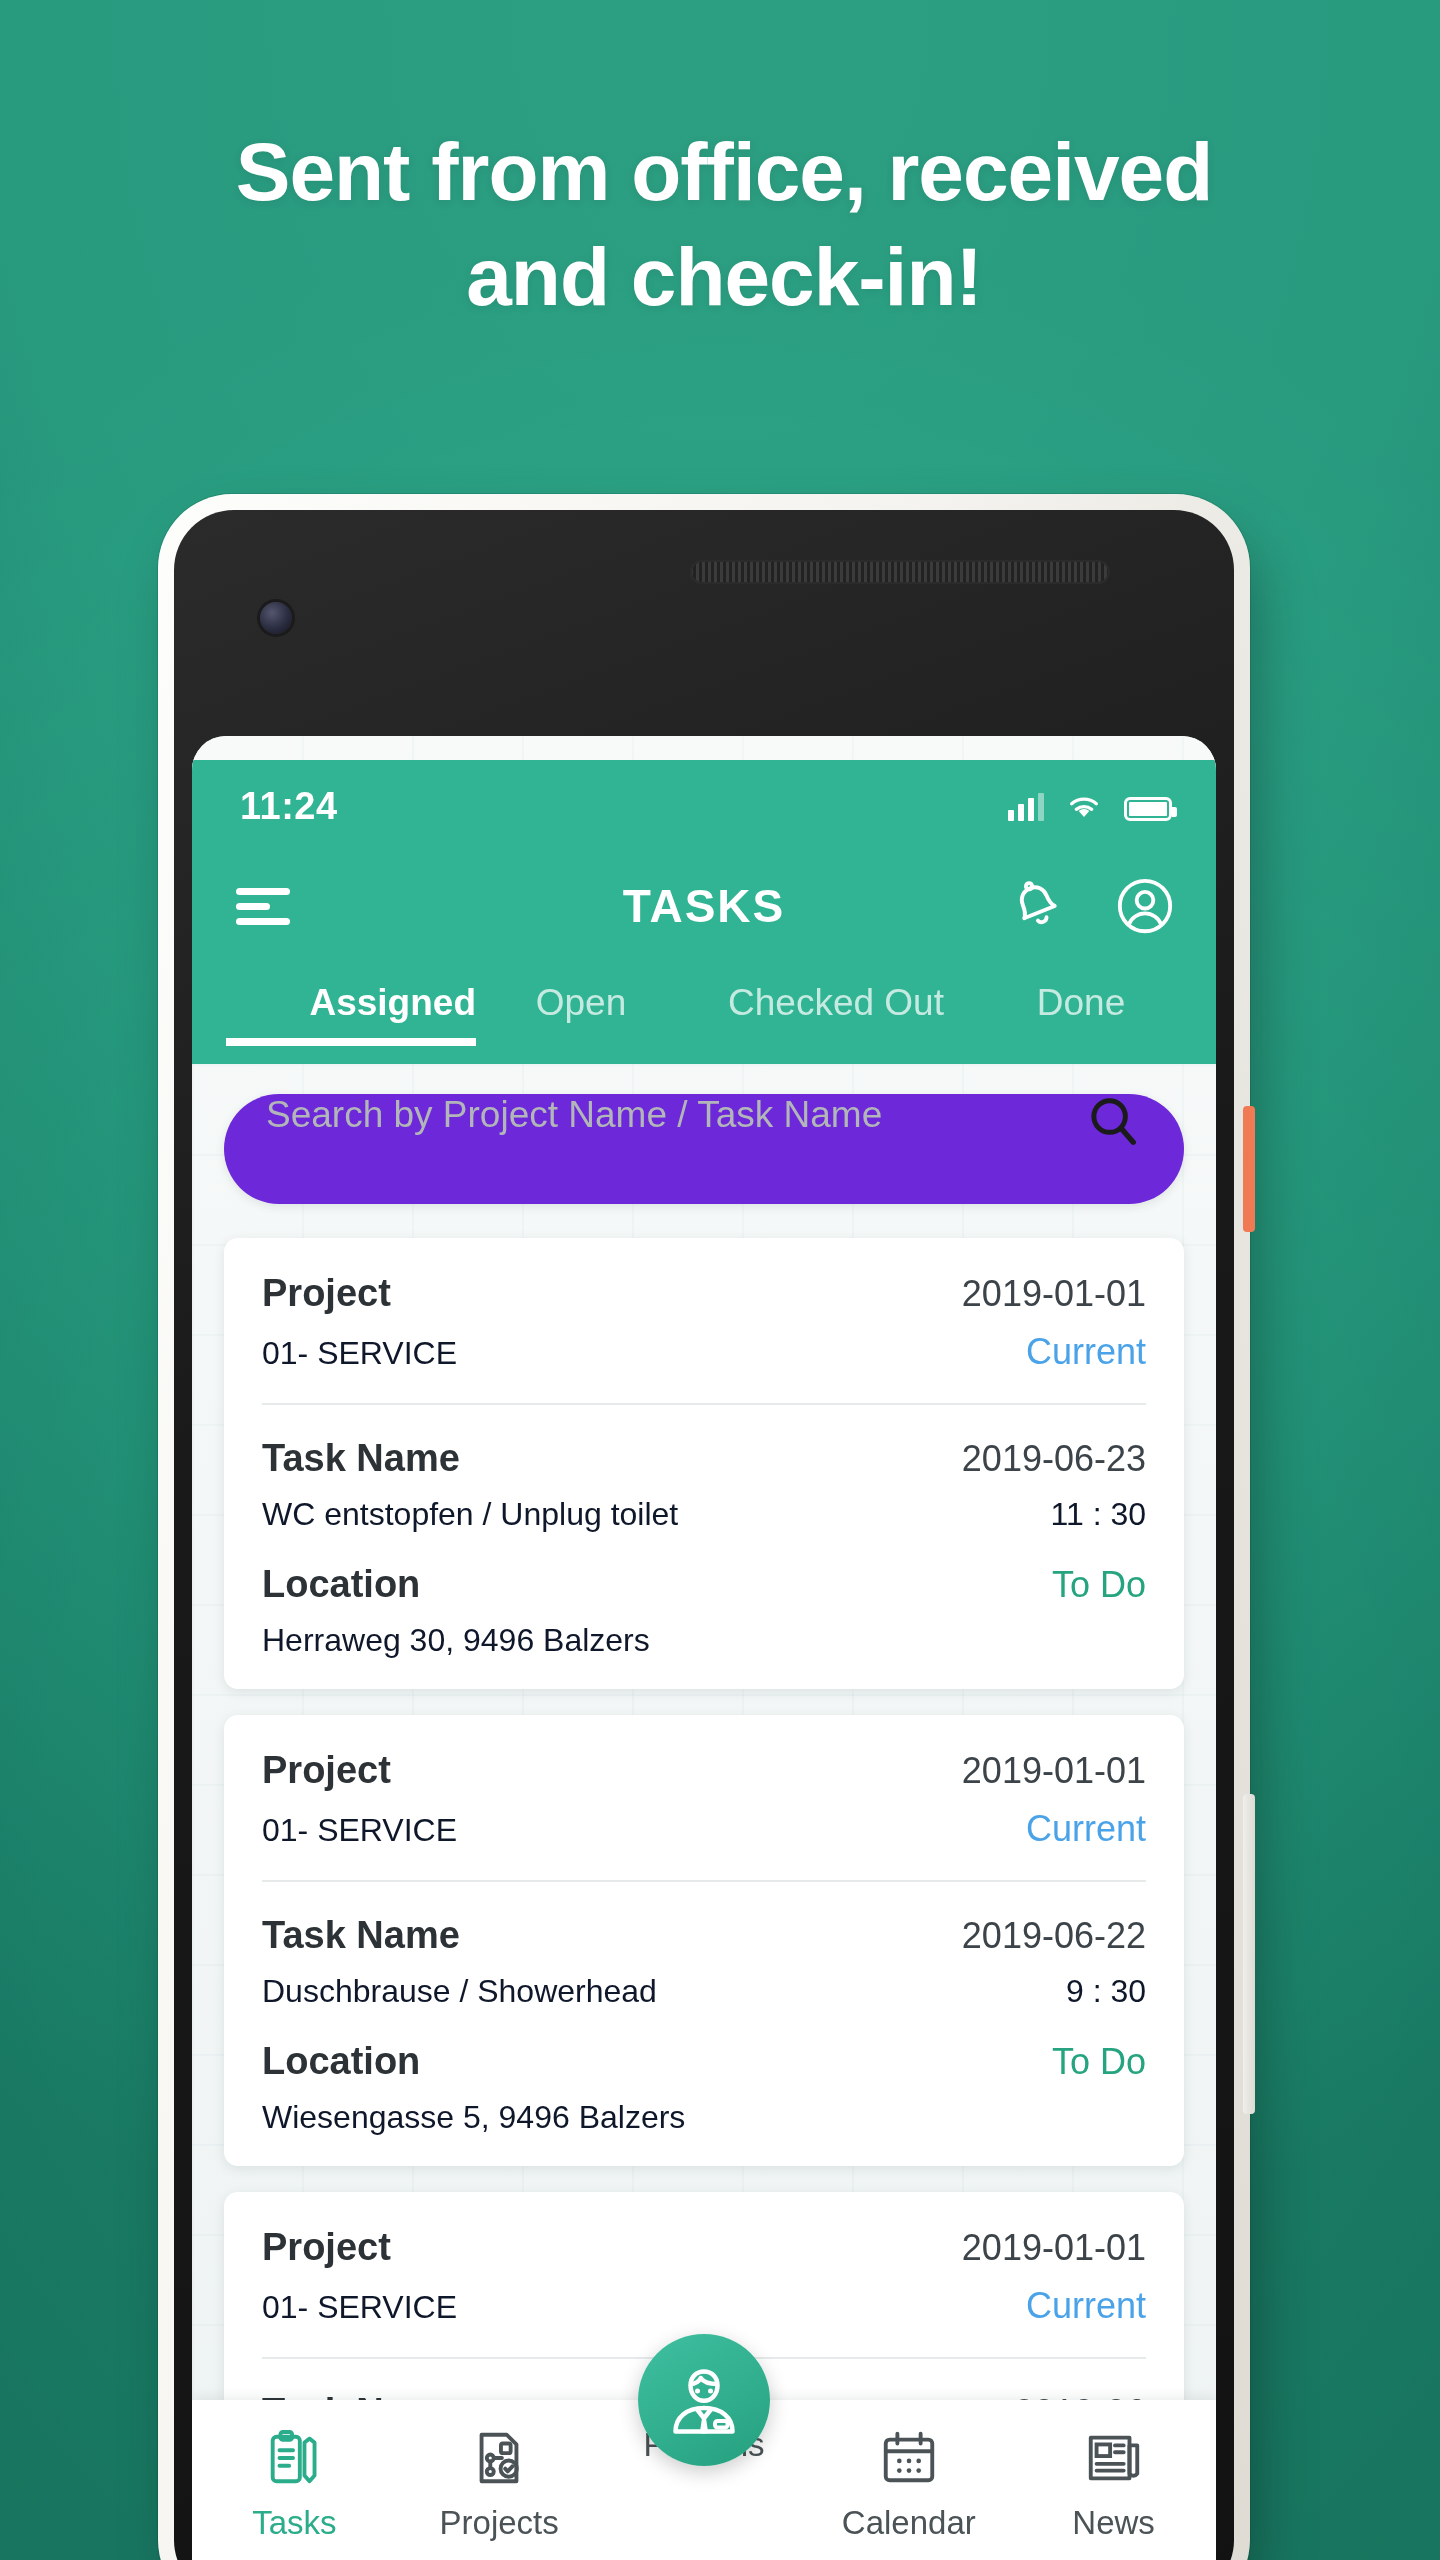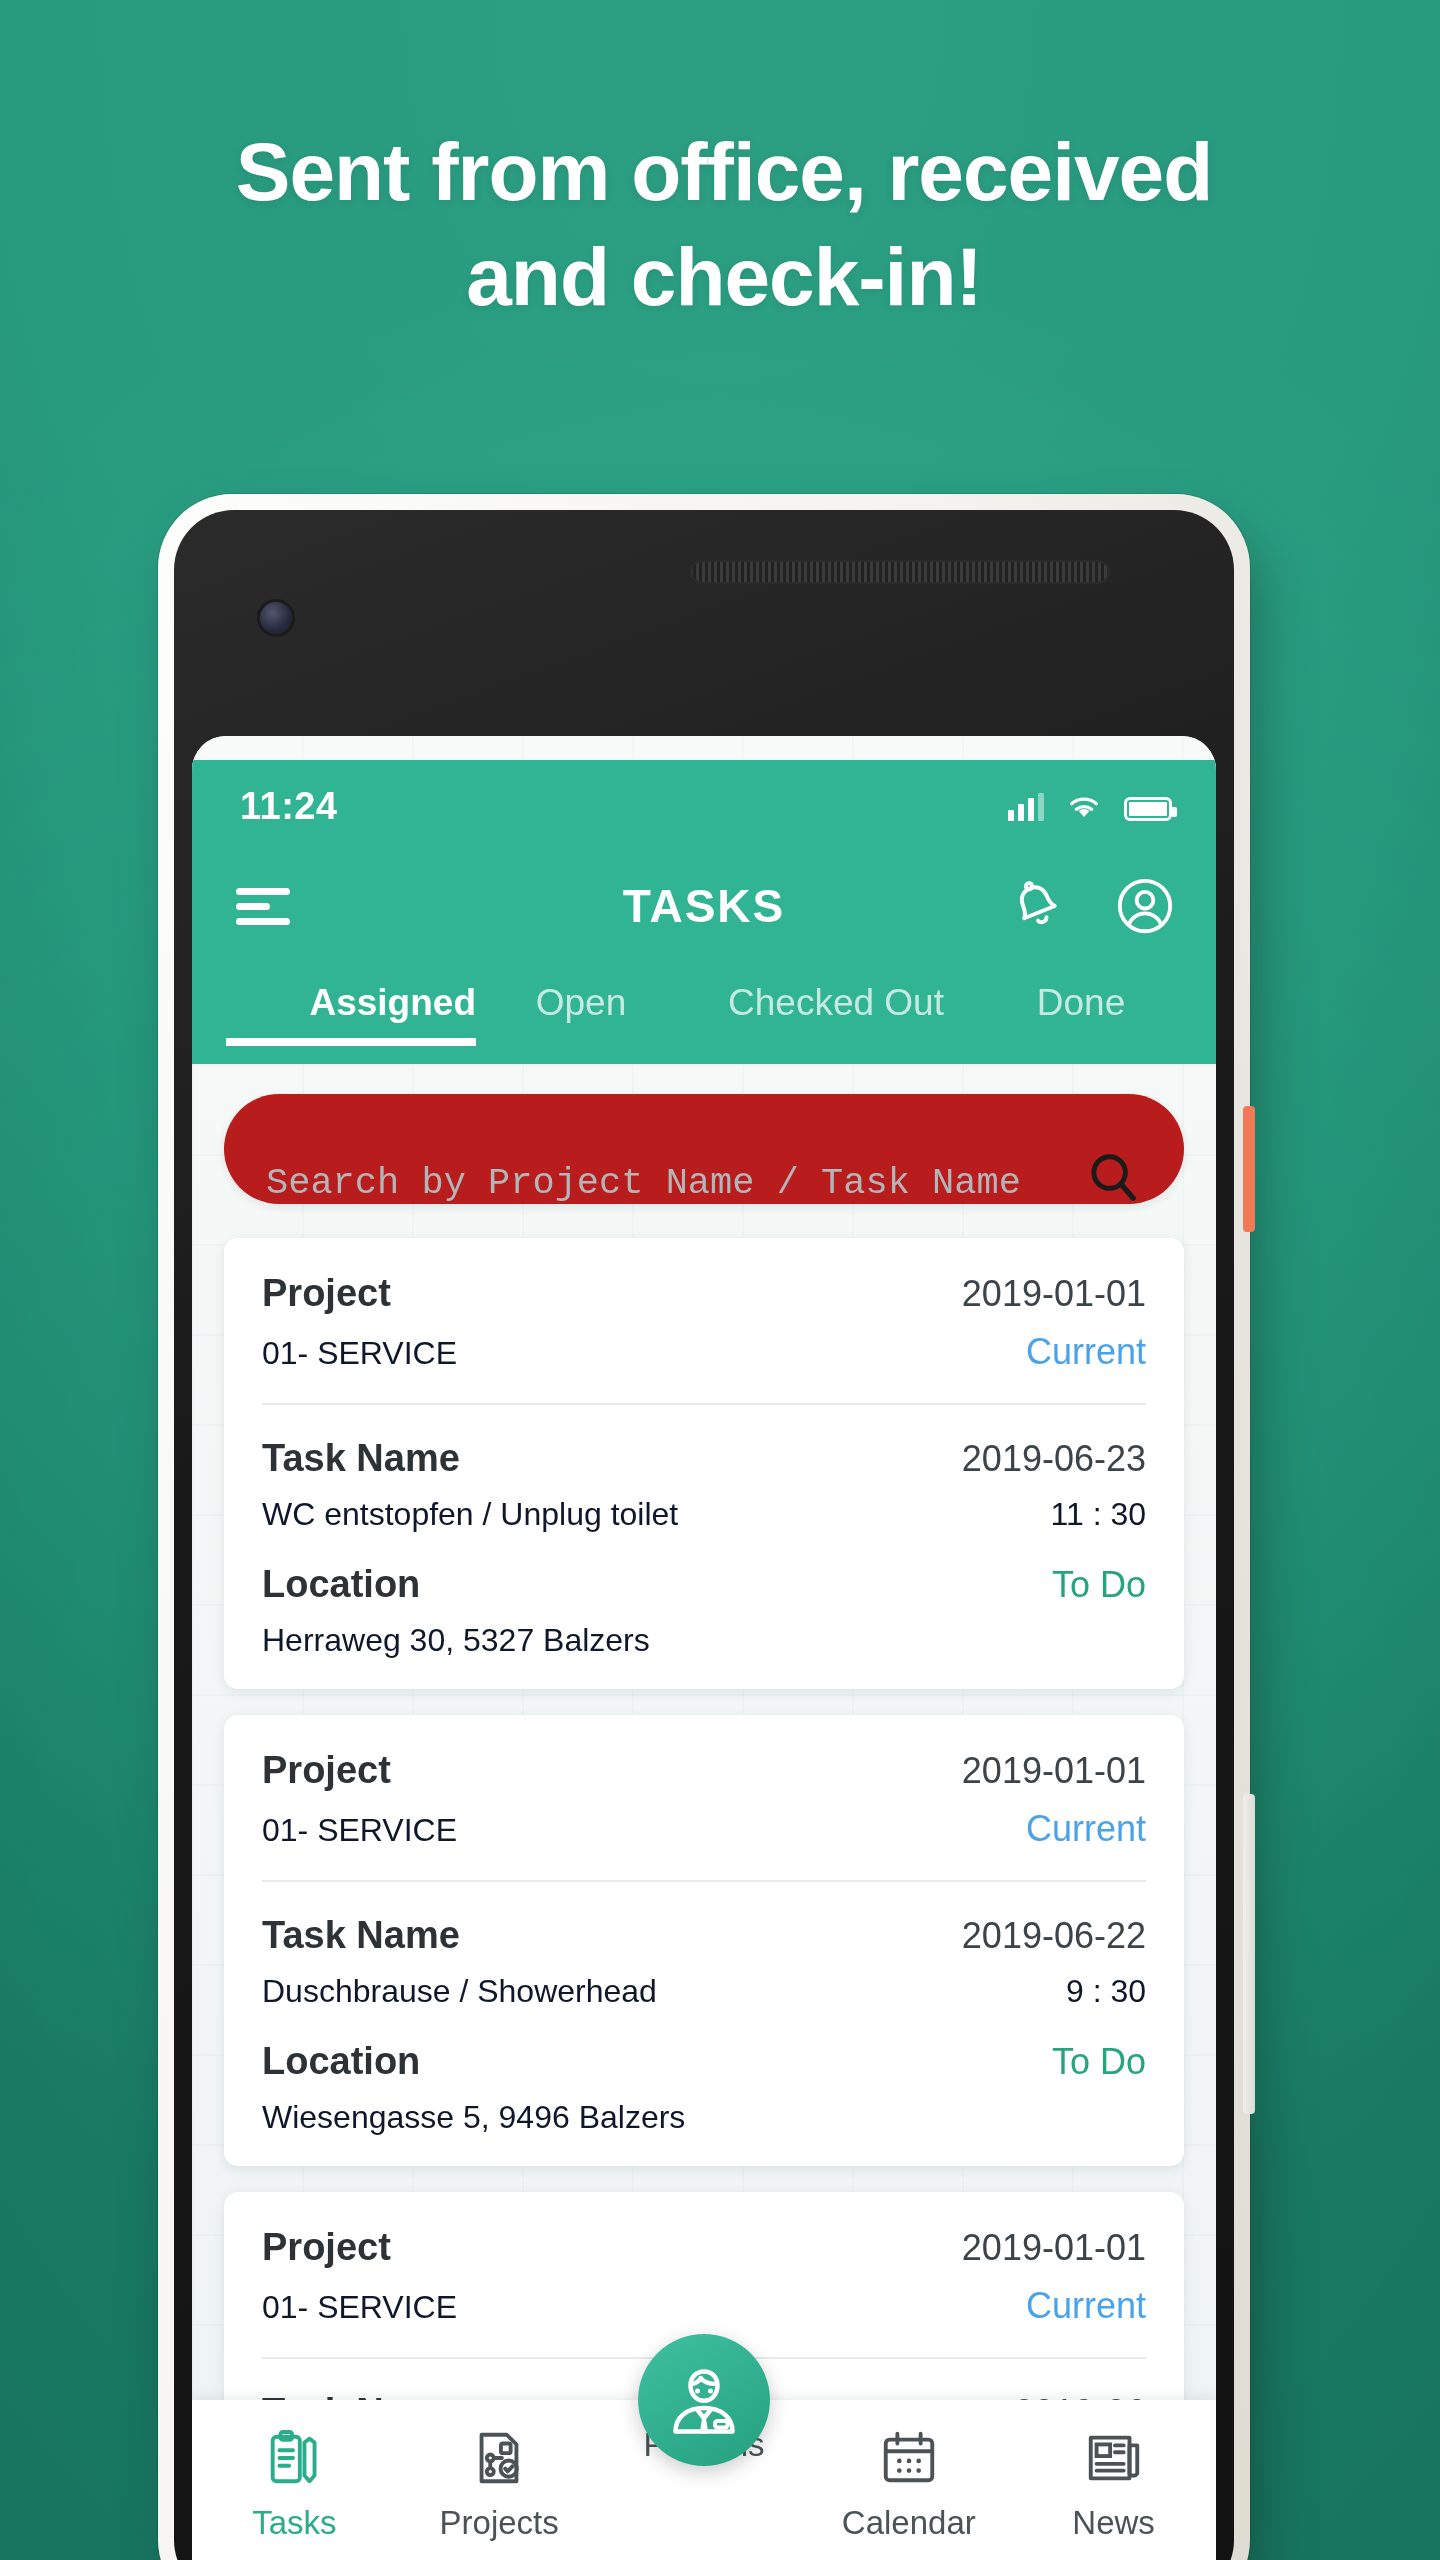--- a/index.html
+++ b/index.html
@@ -145,25 +145,24 @@
   .tab.t3{ width:190px; }
   .tab.active{ color:#fff; font-weight:bold; }
   .tab.active::after{
     content:""; position:absolute; left:0; right:0; bottom:0; height:8px; background:#fff;
   }
 
   
   .content{ position:relative; padding:30px 32px 0 32px; }
 
   .searchbar{
-    height:110px; background:#b91c1c; border-radius:56px;
+    height:110px; background:#6d28d9; border-radius:56px;
     box-shadow:0 3px 10px rgba(25,60,55,0.10);
-    display:flex; align-items:flex-end; padding:0 44px 0 42px;
+    display:flex; align-items:flex-start; padding:0 44px 0 42px;
     margin-bottom:34px;
-    font-family:Liberation Mono, monospace;
   }
   .searchbar .ph{ flex:1; color:#b2b6b8; font-size:37px; }
   .search-ic{ width:54px; height:54px; }
 
   .card{
     background:#fff; border-radius:14px; padding:34px 38px 30px 38px;
     box-shadow:0 3px 12px rgba(25,60,55,0.10);
     margin-bottom:26px;
   }
   .row{ display:flex; justify-content:space-between; align-items:baseline; }
@@ -292,21 +291,21 @@
             </div>
             <div class="row r2">
               <span class="val">WC entstopfen / Unplug toilet</span>
               <span class="val">11 : 30</span>
             </div>
             <div class="row block3">
               <span class="lbl">Location</span>
               <span class="status-todo">To Do</span>
             </div>
             <div class="row r2">
-              <span class="val">Herraweg 30, 5327 Balzers</span>
+              <span class="val">Herraweg 30, 9496 Balzers</span>
             </div>
           </div>
 
           <div class="card">
             <div class="row">
               <span class="lbl">Project</span>
               <span class="date">2019-01-01</span>
             </div>
             <div class="row r2">
               <span class="val">01- SERVICE</span>

